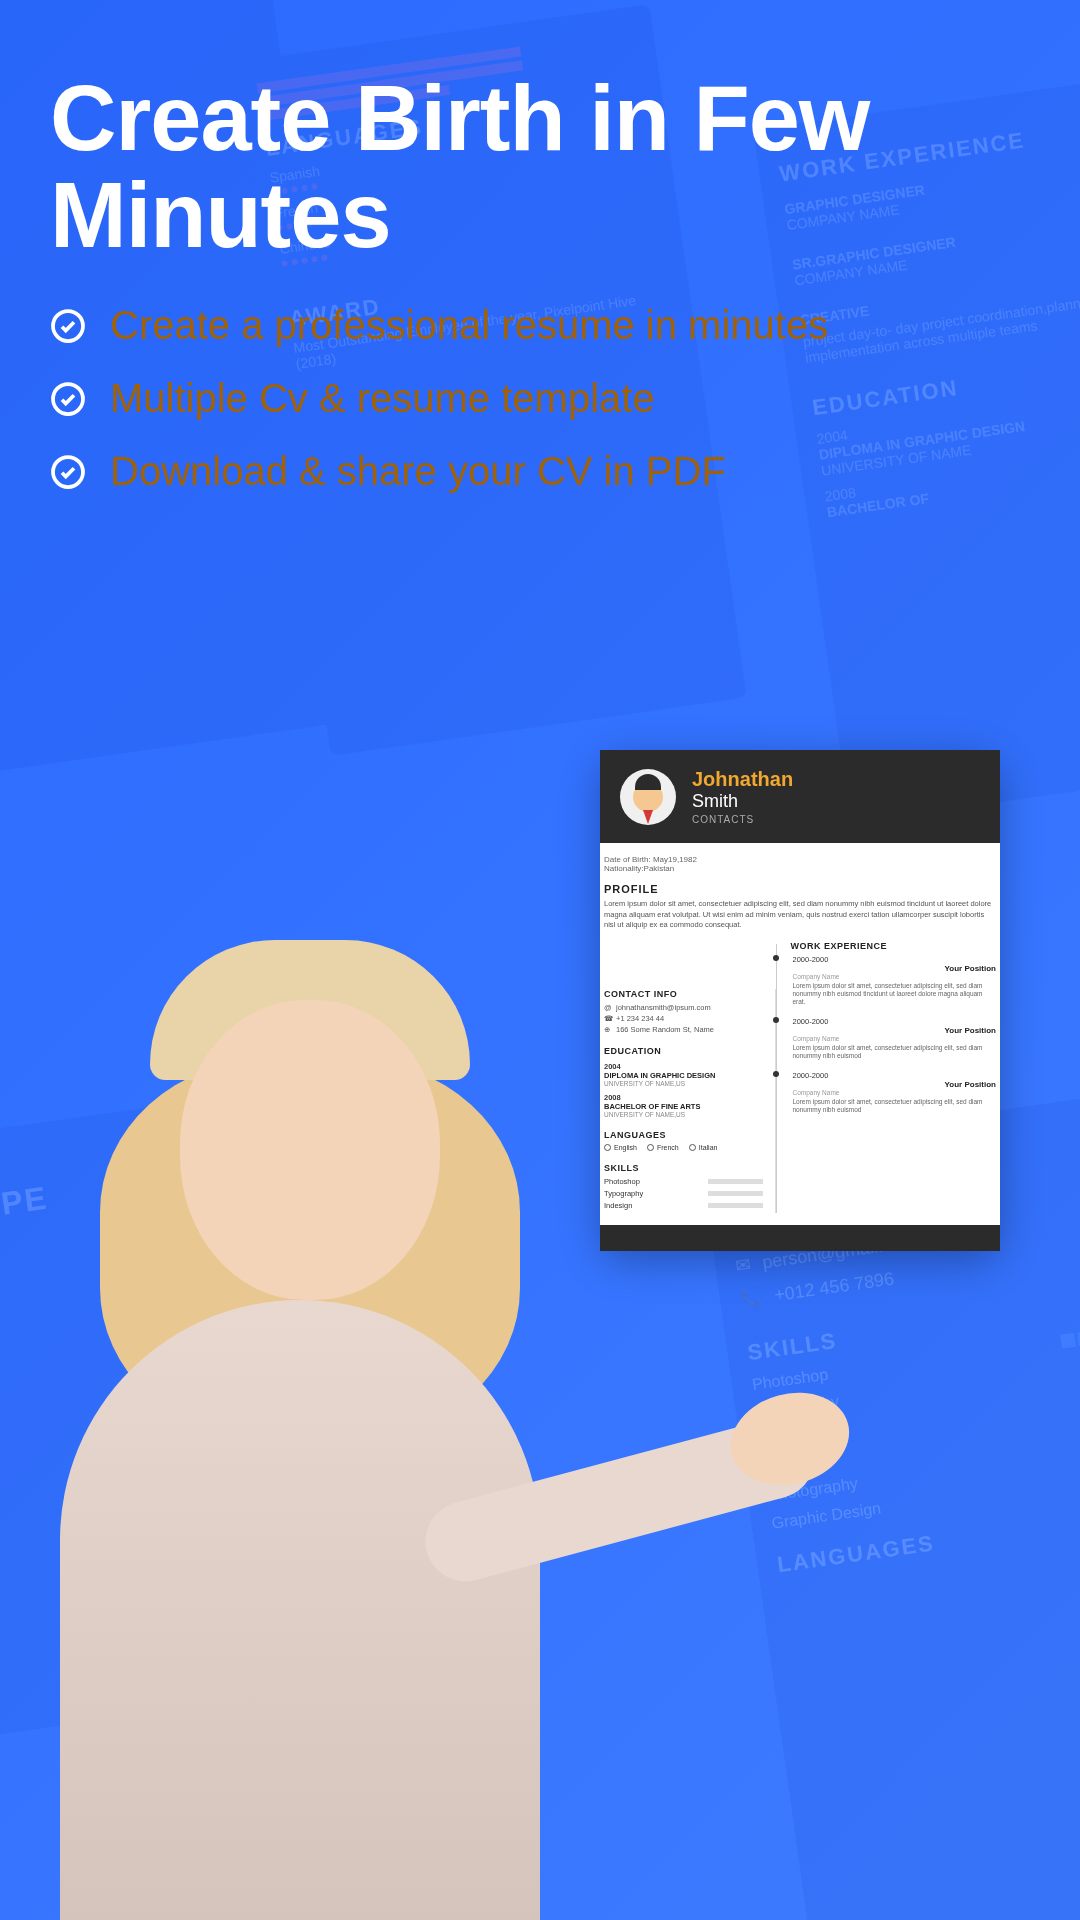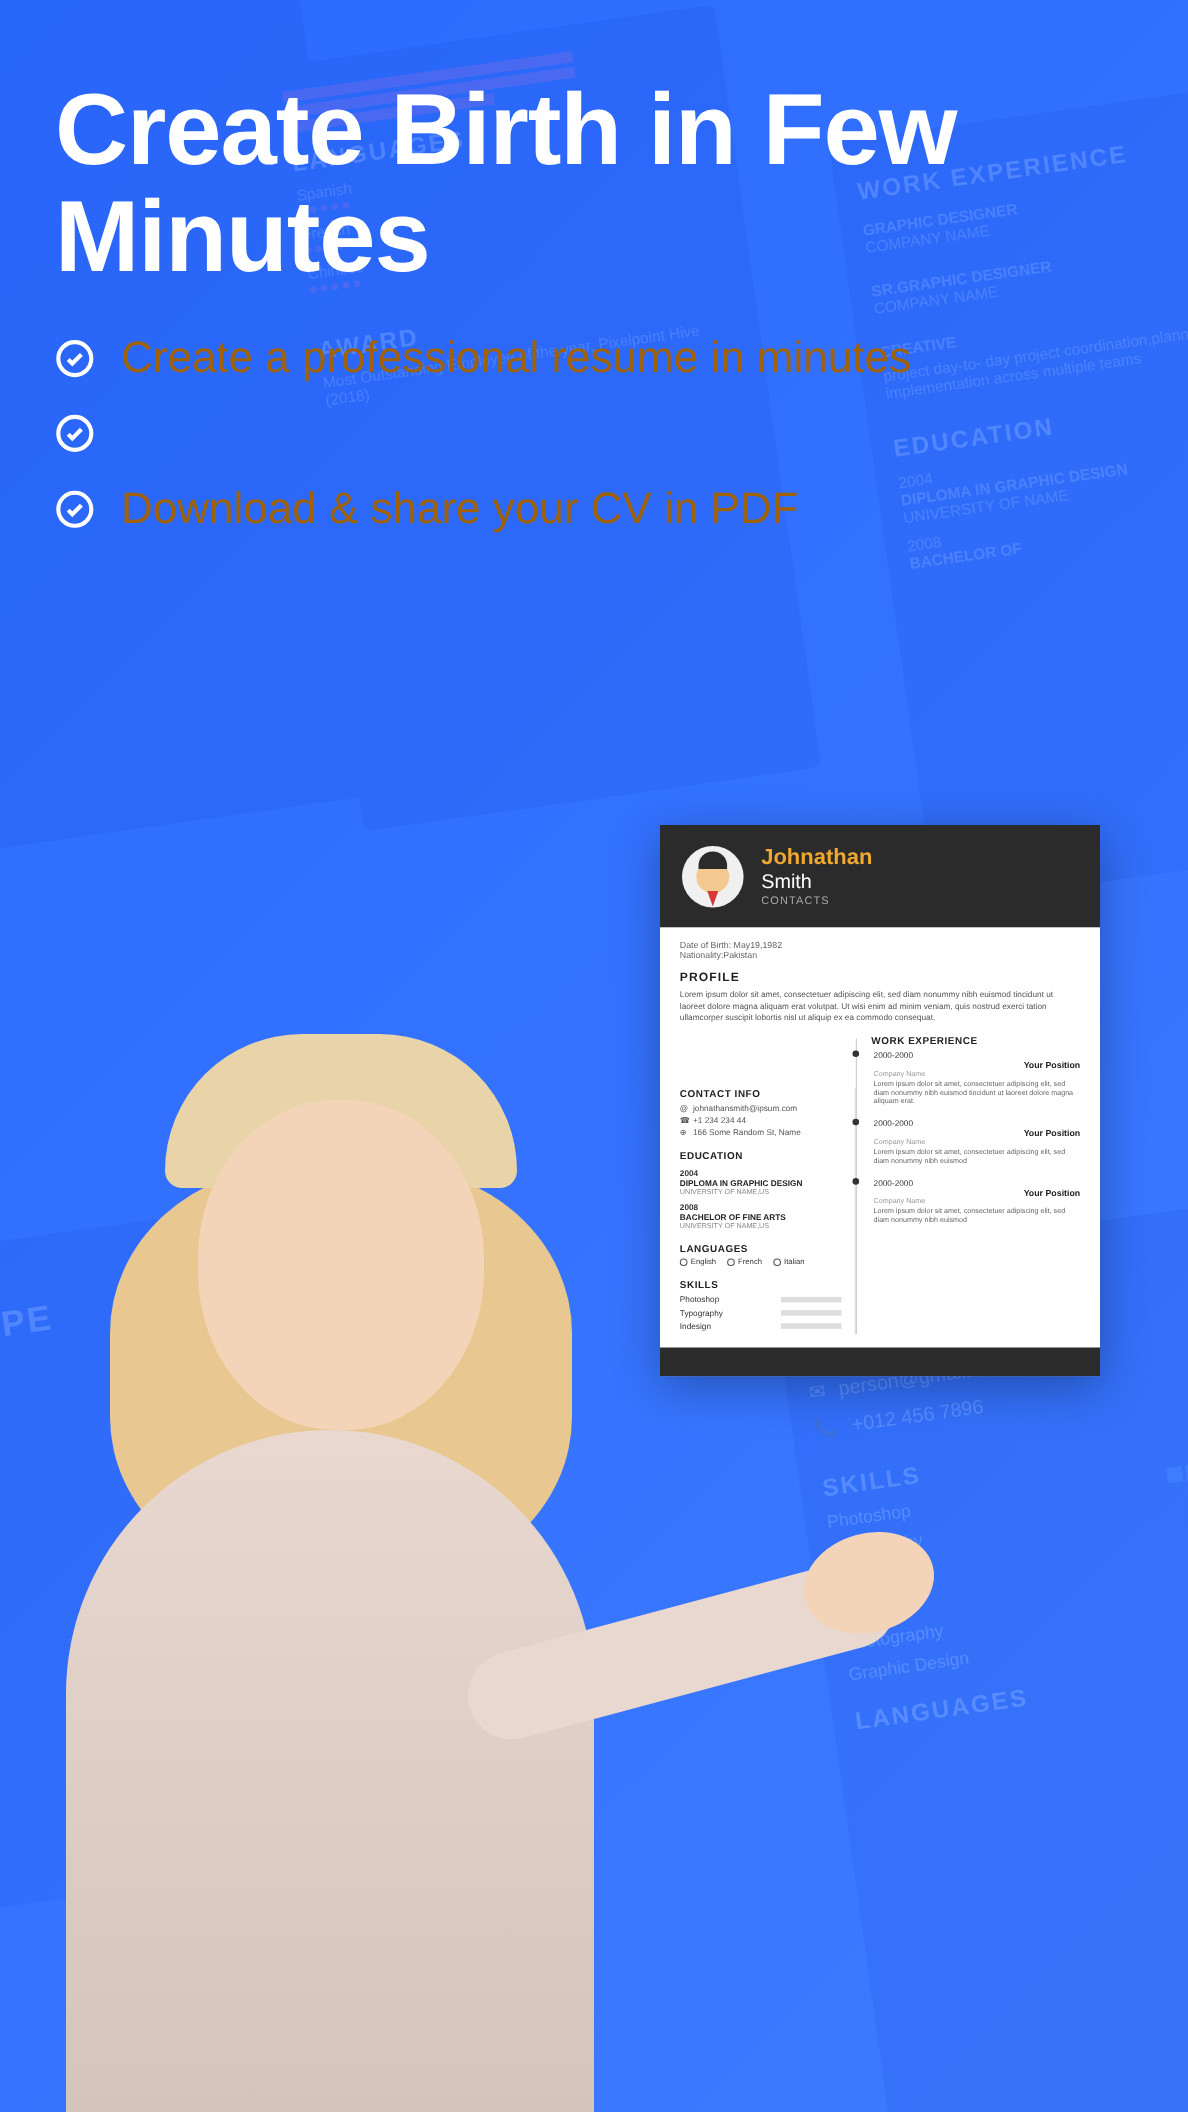--- a/index.html
+++ b/index.html
@@ -136,20 +136,21 @@
     
     
     .resume-card {
       position: absolute;
       top: 750px;
       right: 80px;
       width: 400px;
       background: white;
       z-index: 4;
       box-shadow: 0 10px 40px rgba(0,0,0,0.3);
+      border-radius: 25px;
     }
     .resume-header {
       background: #2b2b2b;
       padding: 18px 20px;
       display: flex;
       align-items: center;
       gap: 16px;
     }
     .avatar {
       width: 56px;
@@ -187,21 +188,21 @@
       height: 0;
       border-left: 5px solid transparent;
       border-right: 5px solid transparent;
       border-top: 14px solid #d43838;
     }
     .name-block { flex: 1; }
     .first-name { color: #f0a830; font-size: 20px; font-weight: 600; }
     .last-name { color: white; font-size: 18px; font-weight: 500; }
     .job-title { color: #aaa; font-size: 10px; letter-spacing: 1px; margin-top: 2px; }
     
-    .resume-body { padding: 12px 18px; font-size: 9px; color: #333; }
+    .resume-body { padding: 12px 4px; font-size: 9px; color: #333; }
     .meta-line { font-size: 8px; color: #666; }
     .section-title { font-size: 11px; font-weight: 700; letter-spacing: 1px; margin: 10px 0 4px; color: #222; }
     .profile-text { font-size: 7.5px; color: #555; line-height: 1.4; }
     
     .two-col { display: flex; gap: 14px; margin-top: 10px; }
     .col-left { width: 44%; border-right: 1px solid #ddd; padding-right: 12px; margin-top: 48px; }
     .col-right { flex: 1; position: relative; }
     .mini-title { font-size: 9px; font-weight: 700; letter-spacing: 0.5px; color: #222; margin-bottom: 4px; }
     .info-line { font-size: 7.5px; color: #555; margin-bottom: 2px; display: flex; align-items: center; gap: 4px; }
     .info-icon { width: 8px; height: 8px; display: inline-block; }
@@ -365,20 +366,21 @@
         <circle cx="12" cy="12" r="10"></circle>
         <path d="M8 12.5l2.5 2.5L16 9.5"></path>
       </svg>
       <span class="feature-text">Create a professional resume in minutes</span>
     </div>
     <div class="feature-item">
       <svg class="check-icon" viewBox="0 0 24 24" fill="none" stroke="white" stroke-width="2.5">
         <circle cx="12" cy="12" r="10"></circle>
         <path d="M8 12.5l2.5 2.5L16 9.5"></path>
       </svg>
+      <span class="feature-text">Multiple Cv &amp; resume template</span>
     </div>
     <div class="feature-item">
       <svg class="check-icon" viewBox="0 0 24 24" fill="none" stroke="white" stroke-width="2.5">
         <circle cx="12" cy="12" r="10"></circle>
         <path d="M8 12.5l2.5 2.5L16 9.5"></path>
       </svg>
       <span class="feature-text">Download &amp; share your CV in PDF</span>
     </div>
   </div>
 </div>

